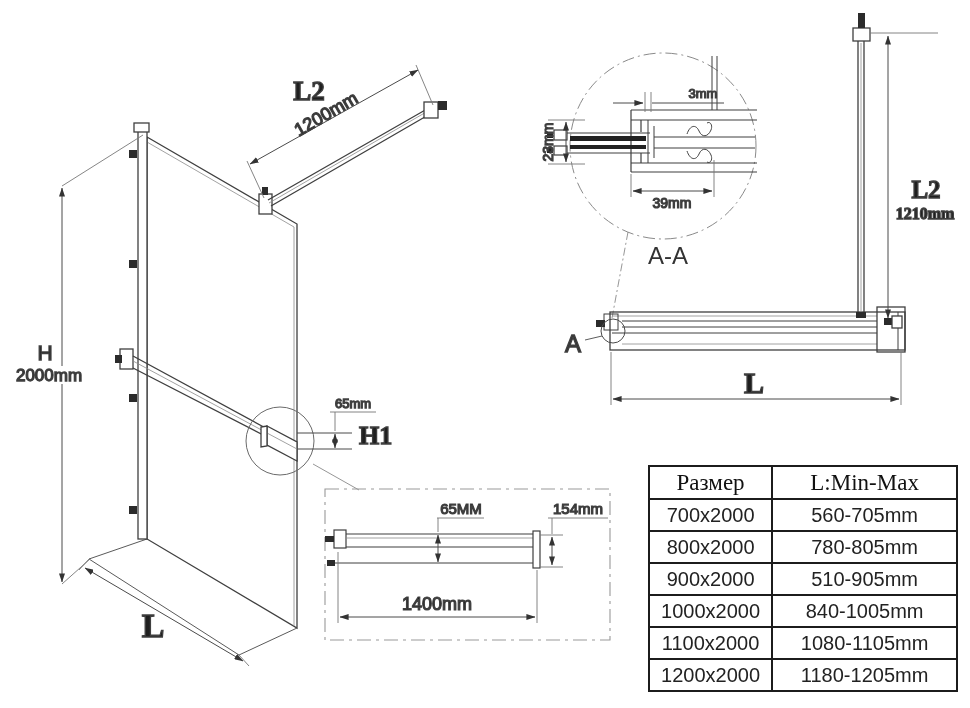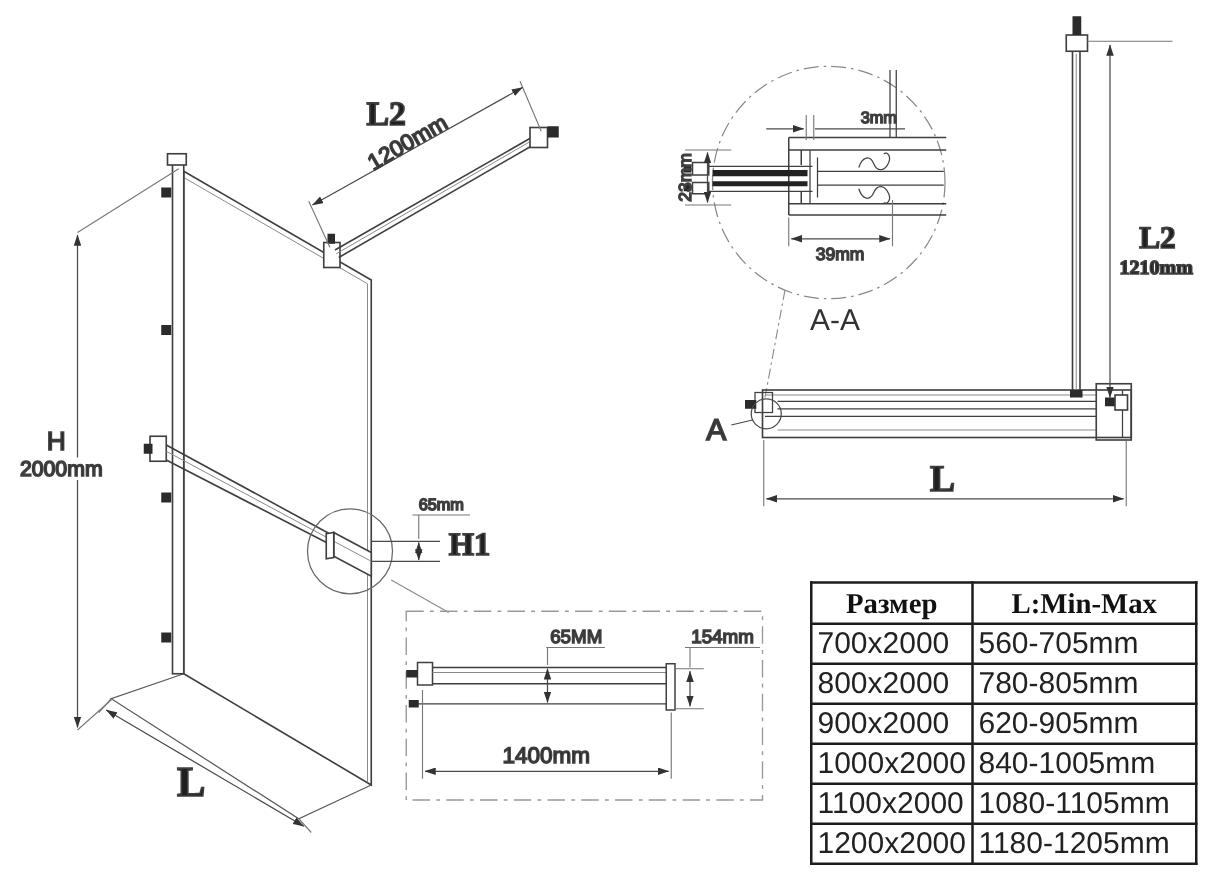--- a/index.html
+++ b/index.html
@@ -6,24 +6,24 @@
   #canvas{position:relative;width:970px;height:708px;background:#fff;overflow:hidden;
           font-family:"Liberation Sans",sans-serif;}
   svg{position:absolute;left:0;top:0;}
   svg text{fill:#1f1f1f;}
   .t-sans{font-family:"Liberation Sans",sans-serif;}
   .t-serifb{font-family:"Liberation Serif",serif;font-weight:bold;}
   .t-lite{fill:#333;}
   
   .size-table{position:absolute;left:648px;top:465px;width:310px;}
   .size-table table{width:100%;border-collapse:collapse;border:2.5px solid #1c1c1c;background:#fff;}
-  .size-table th{font-family:"Liberation Serif",serif;font-weight:bold;font-size:23px;
+  .size-table th{font-family:"Liberation Serif",serif;font-weight:normal;font-size:23px;
                  color:#111;border:2px solid #1c1c1c;height:31px;padding:0 4px;text-align:center;}
-  .size-table td{font-family:"Liberation Sans",sans-serif;font-size:24px;color:#222;
-                 border:2px solid #1c1c1c;height:30px;padding:0 4px;}
+  .size-table td{font-family:"Liberation Sans",sans-serif;font-size:20px;color:#222;
+                 border:2px solid #1c1c1c;height:30px;padding:0 4px;text-align:center;}
   .size-table col.c1{width:40%;}
   .size-table col.c2{width:60%;}
 </style>
 </head>
 <body>
 
 <div id="canvas">
 <svg width="970" height="708" viewBox="0 0 970 708">
   <defs>
     <marker id="ar" viewBox="0 0 9 6" refX="8.6" refY="3" markerWidth="9" markerHeight="6" orient="auto-start-reverse">
@@ -240,21 +240,21 @@
         <tr>
           <td>700x2000</td>
           <td>560-705mm</td>
         </tr>
         <tr>
           <td>800x2000</td>
           <td>780-805mm</td>
         </tr>
         <tr>
           <td>900x2000</td>
-          <td>620-905mm</td>
+          <td>510-905mm</td>
         </tr>
         <tr>
           <td>1000x2000</td>
           <td>840-1005mm</td>
         </tr>
         <tr>
           <td>1100x2000</td>
           <td>1080-1105mm</td>
         </tr>
         <tr>

